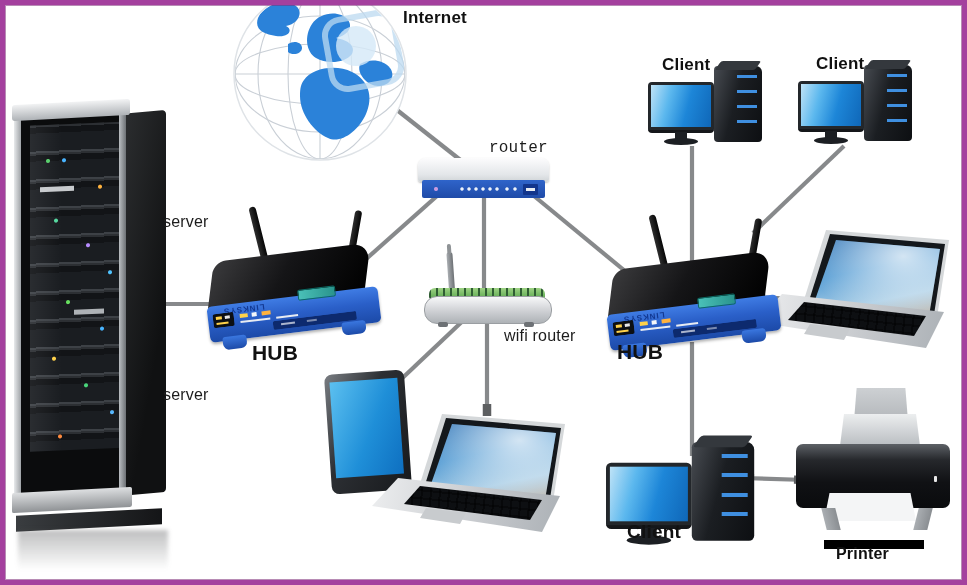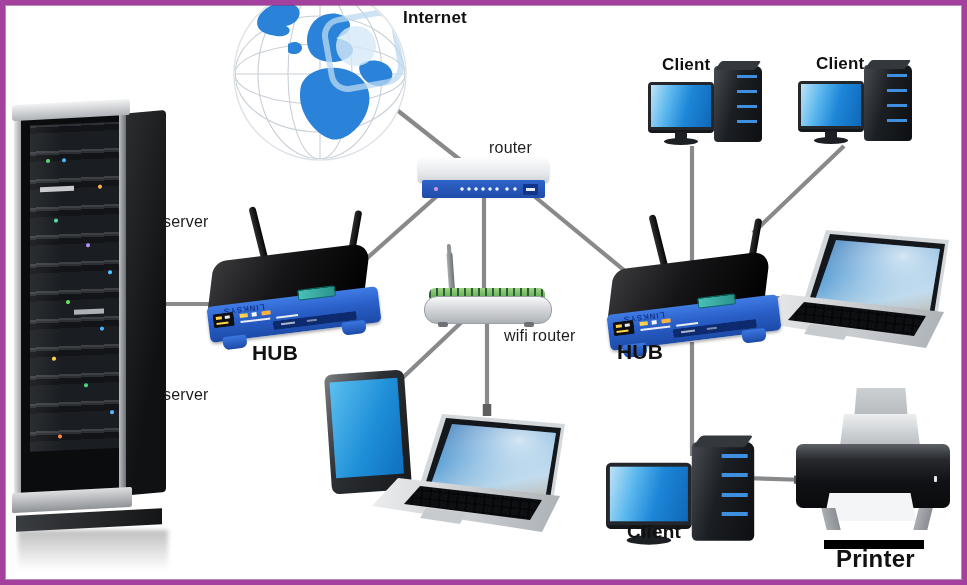--- a/index.html
+++ b/index.html
@@ -349,25 +349,25 @@
     <div class="pr-body">
       <div class="pr-led"></div>
       <div class="pr-slot"></div>
     </div>
     <div class="pr-paper"></div>
     <div class="pr-leg l1"></div>
     <div class="pr-leg l2"></div>
   </div>
 
   <div class="lbl lbl-b" style="left:403px;top:8px;font-size:17px;">Internet</div>
-  <div class="lbl" style="left:489px;top:139px;">router</div>
+  <div class="lbl" style="left:489px;top:139px;font-family:Liberation Mono, monospace;">router</div>
   <div class="lbl" style="left:504px;top:327px;">wifi router</div>
   <div class="lbl lbl-b" style="left:252px;top:341px;font-size:21px;">HUB</div>
   <div class="lbl lbl-b" style="left:617px;top:340px;font-size:21px;">HUB</div>
   <div class="lbl" style="left:163px;top:213px;">server</div>
   <div class="lbl" style="left:163px;top:386px;">server</div>
   <div class="lbl lbl-b" style="left:662px;top:55px;font-size:17px;">Client</div>
   <div class="lbl lbl-b" style="left:816px;top:54px;font-size:17px;">Client</div>
   <div class="lbl lbl-b" style="left:627px;top:521px;font-size:19px;">Client</div>
-  <div class="lbl lbl-b" style="left:836px;top:545px;font-size:24px;">Printer</div>
+  <div class="lbl lbl-b" style="left:836px;top:545px;font-size:16px;">Printer</div>
 
   <div class="frame" style="border-color: rgb(164, 64, 158);"></div>
 </div>
 
 </body></html>

